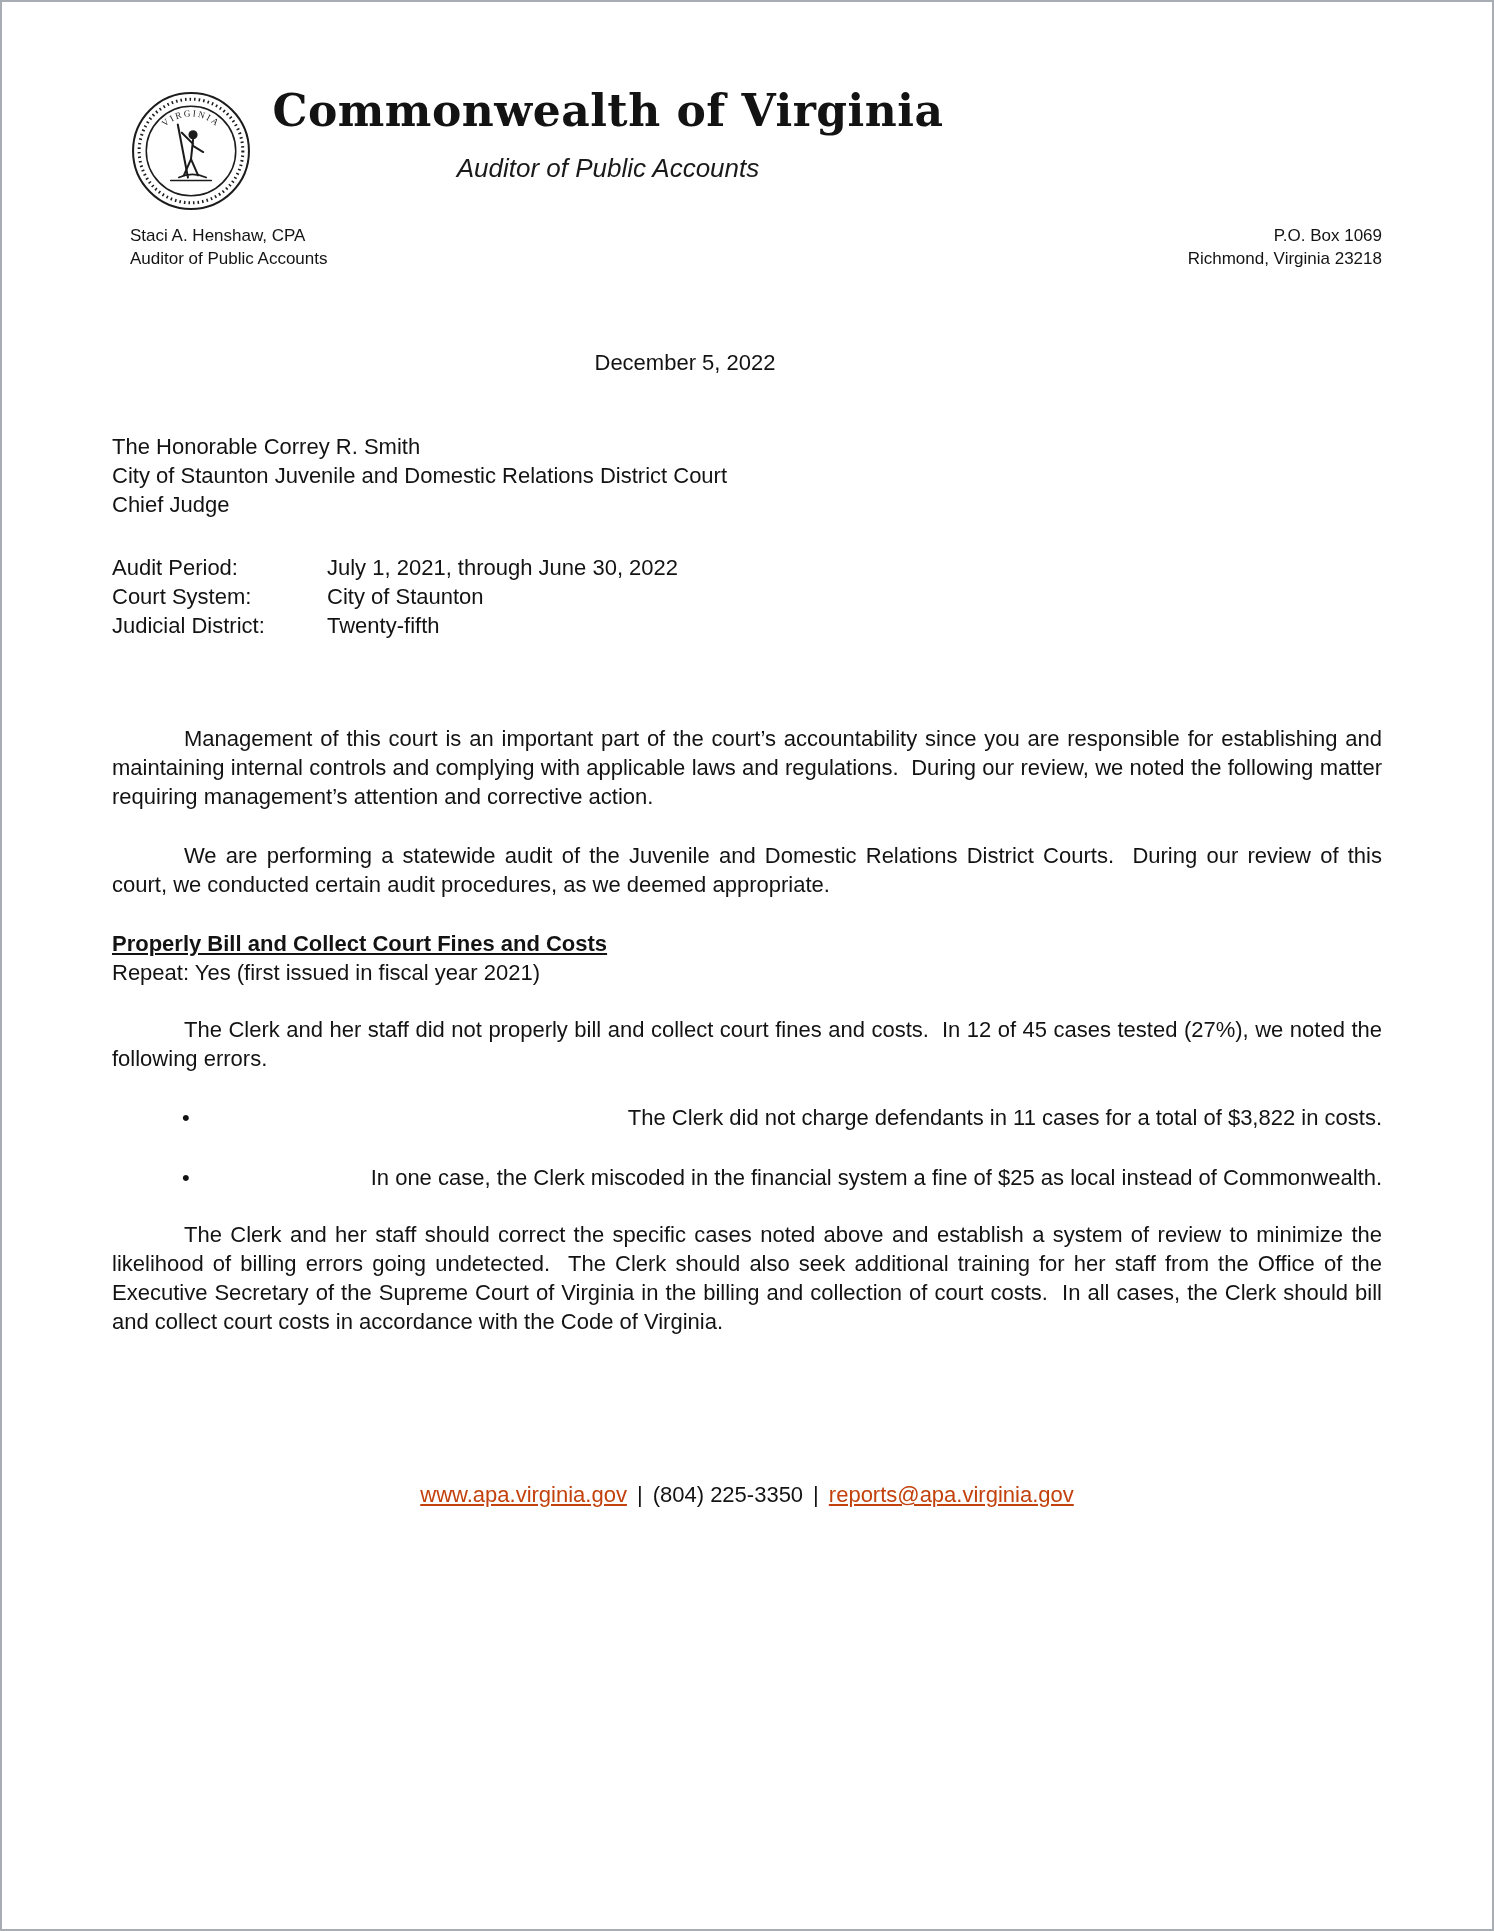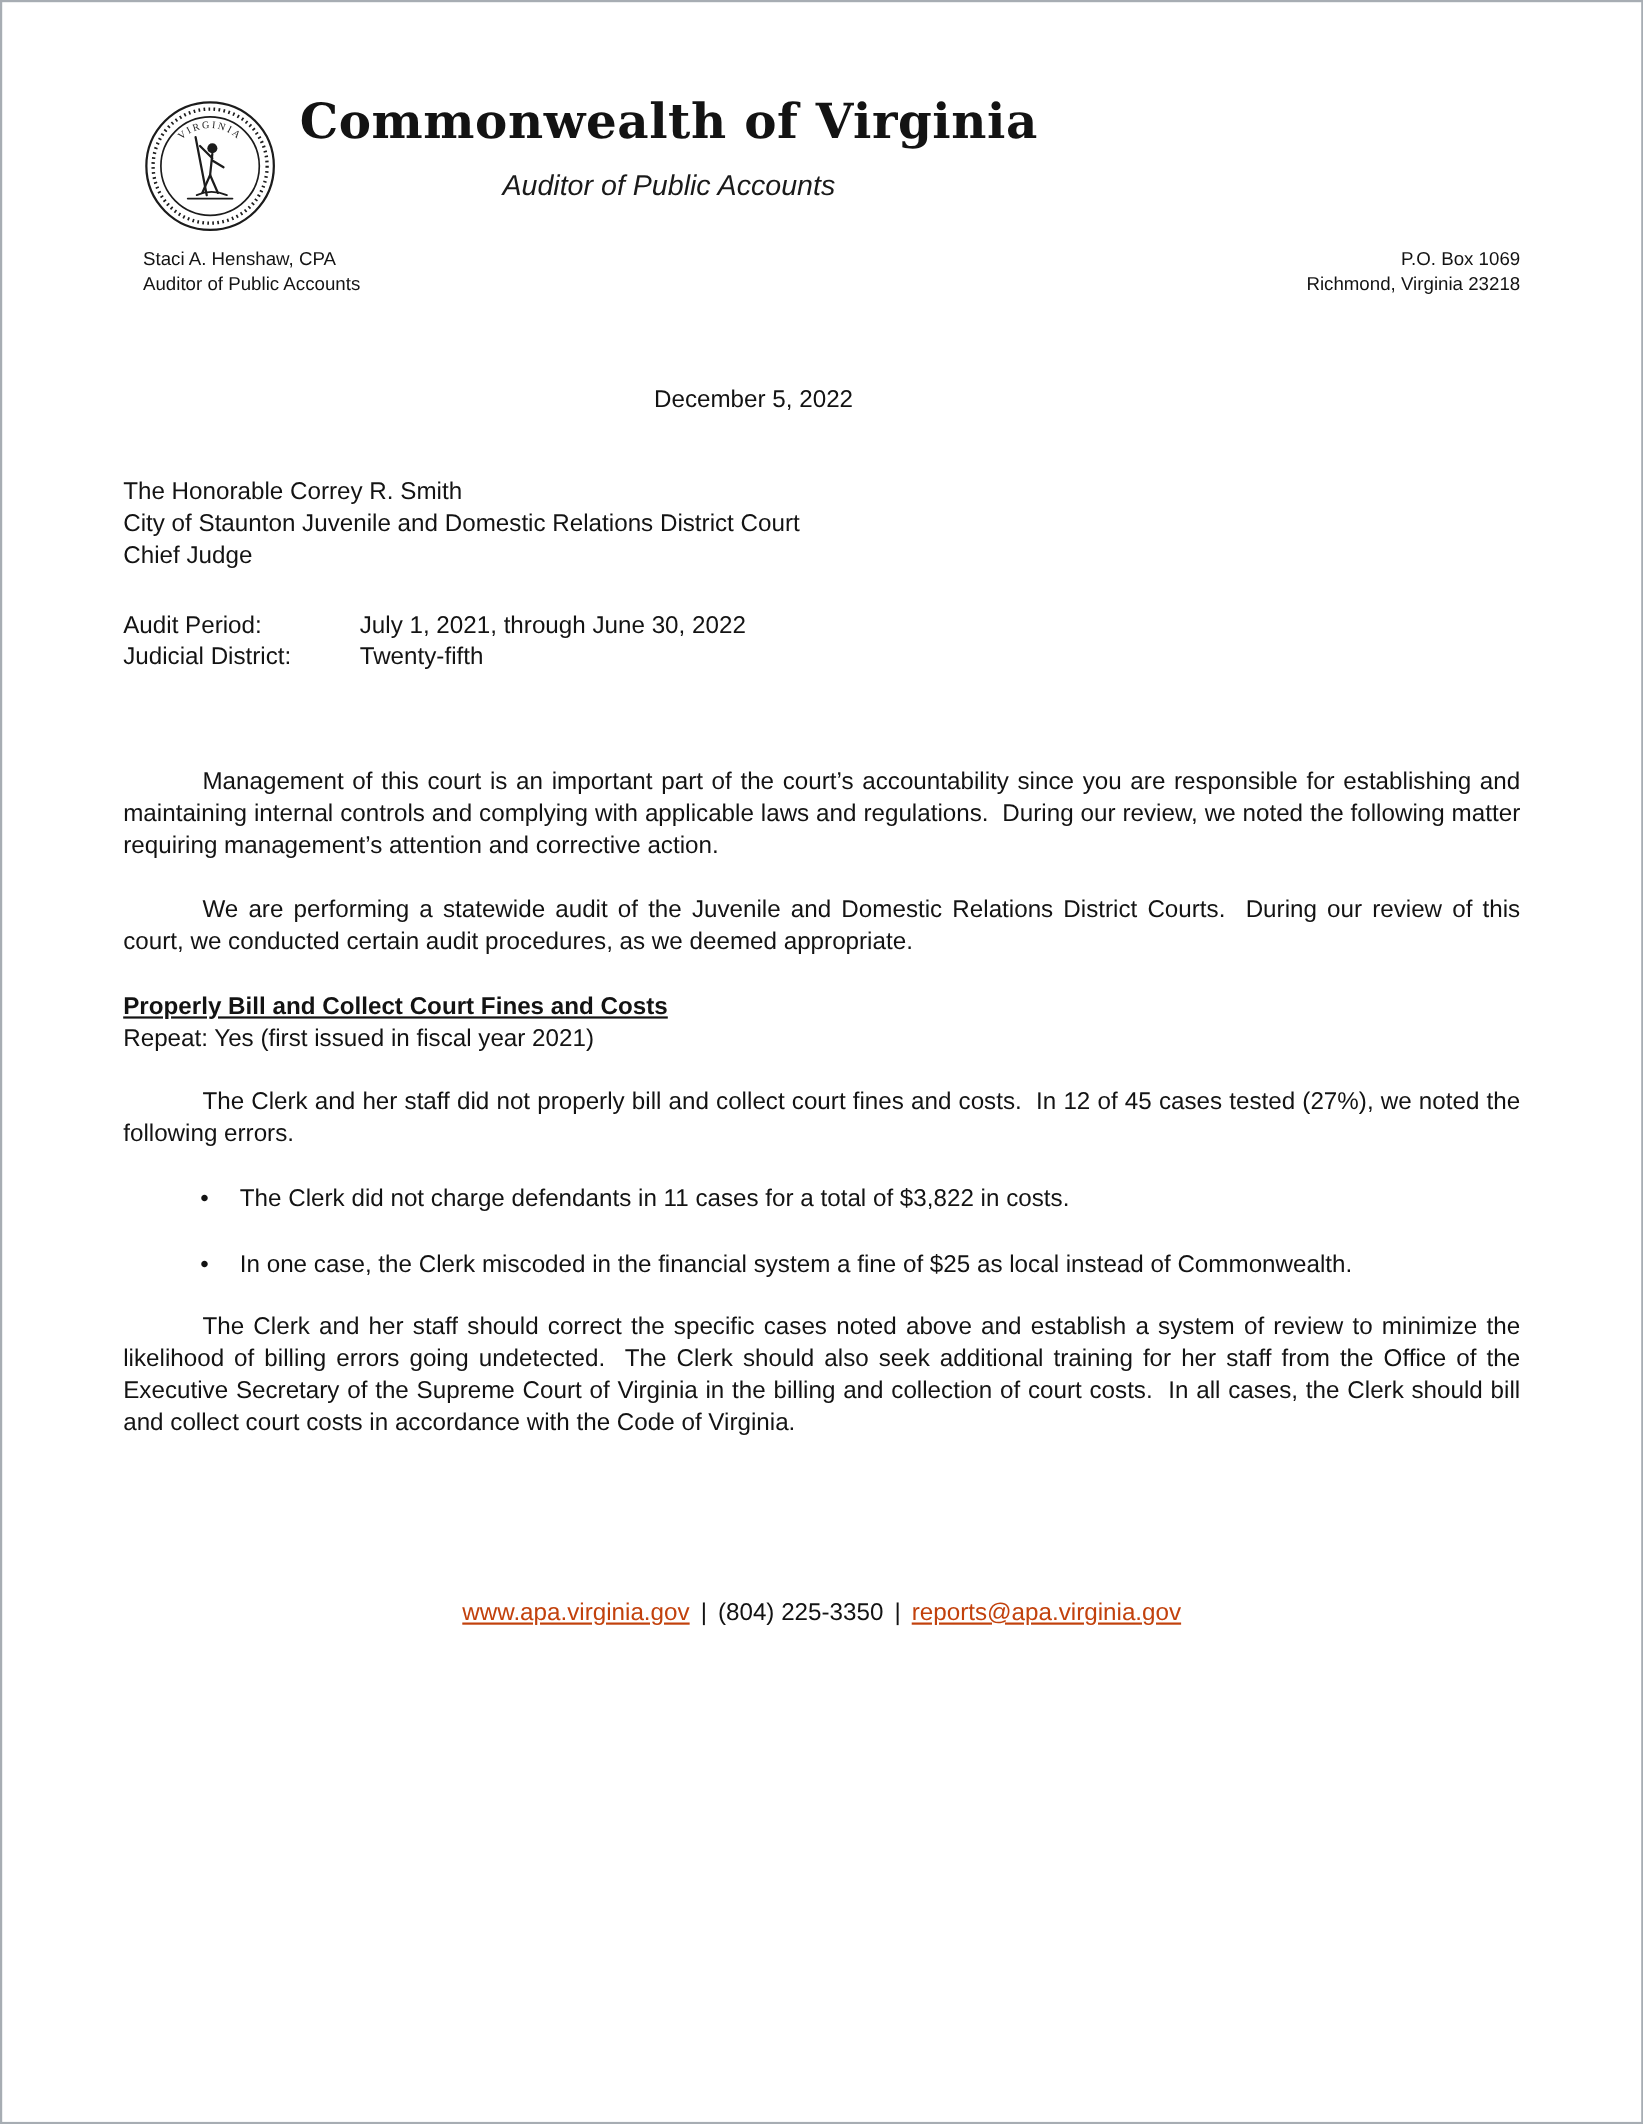--- a/index.html
+++ b/index.html
@@ -36,21 +36,21 @@
   .body-copy { margin-top:84px; font-size:22px; line-height:29px; }
   .para {
     text-align:justify; text-indent:72px; margin-bottom:30px;
     white-space:pre-wrap;
   }
   .finding-heading {
     font-weight:bold; text-decoration:underline; margin-top:28px;
   }
   .finding-repeat { margin-bottom:28px; }
   .bullet-list { list-style:none; margin:30px 0 28px 70px; }
-  .bullet-list li { position:relative; padding-left:36px; margin-bottom:31px; }
+  .bullet-list li { position:relative; padding-left:36px; margin-bottom:31px;text-align:right; }
   .bullet-list li:last-child { margin-bottom:0; }
   .bullet-list li::before { content:"\2022"; position:absolute; left:0; top:0; }
 
   
   .footer { margin-top:146px; text-align:center; font-size:22px; }
   .footer a { color:#c2410c; text-decoration:underline; }
   .footer .sep { color:#131313; margin:0 10px; }
 
   .seal svg text { font-family:"Liberation Serif", serif; }
 </style>
@@ -107,20 +107,24 @@
     <div>City of Staunton Juvenile and Domestic Relations District Court</div>
     <div>Chief Judge</div>
   </div>
 
   <div class="audit-info">
     <div class="audit-row">
       <div class="audit-label">Audit Period:</div>
       <div class="audit-value">July 1, 2021, through June 30, 2022</div>
     </div>
     <div class="audit-row">
+      <div class="audit-label">Court System:</div>
+      <div class="audit-value">City of Staunton</div>
+    </div>
+    <div class="audit-row">
       <div class="audit-label">Judicial District:</div>
       <div class="audit-value">Twenty-fifth</div>
     </div>
   </div>
 
   <div class="body-copy">
     <p class="para">Management of this court is an important part of the court’s accountability since you are responsible for establishing and maintaining internal controls and complying with applicable laws and regulations.  During our review, we noted the following matter requiring management’s attention and corrective action.</p>
     <p class="para">We are performing a statewide audit of the Juvenile and Domestic Relations District Courts.  During our review of this court, we conducted certain audit procedures, as we deemed appropriate.</p>
 
     <div class="finding-heading">Properly Bill and Collect Court Fines and Costs</div>

